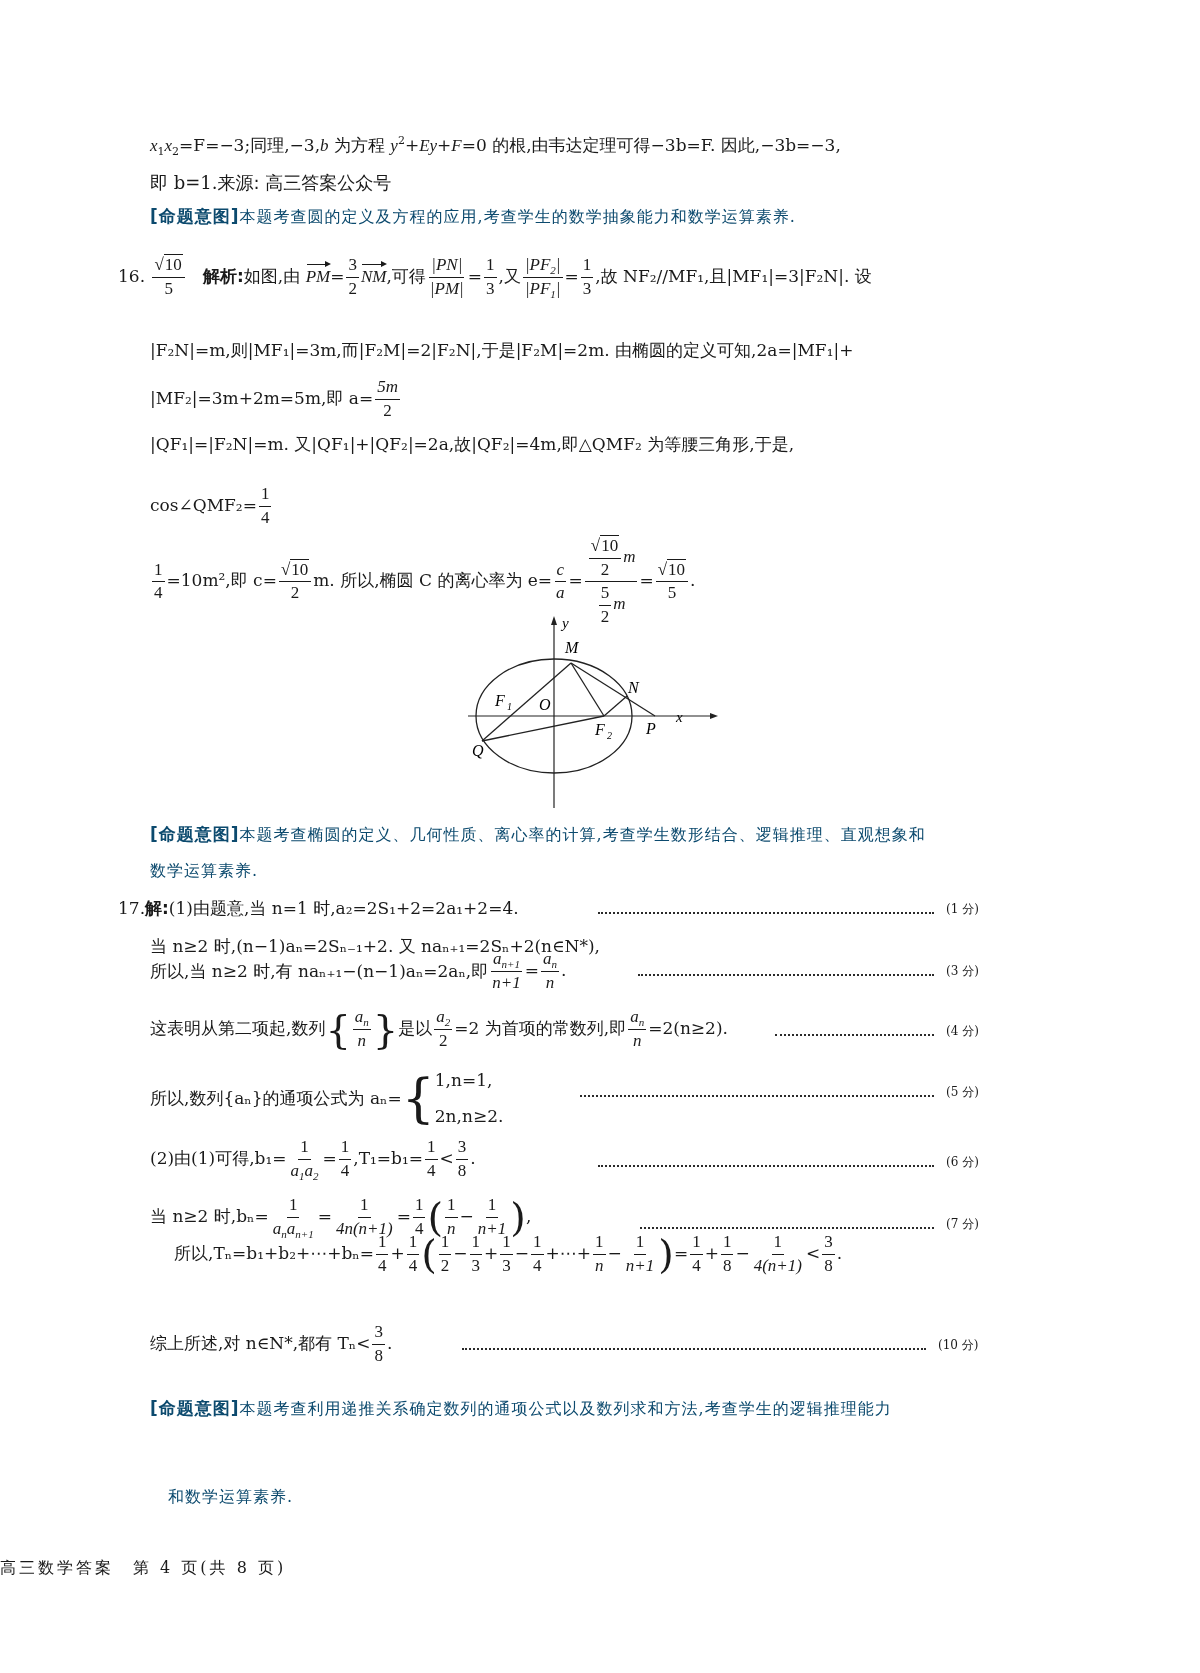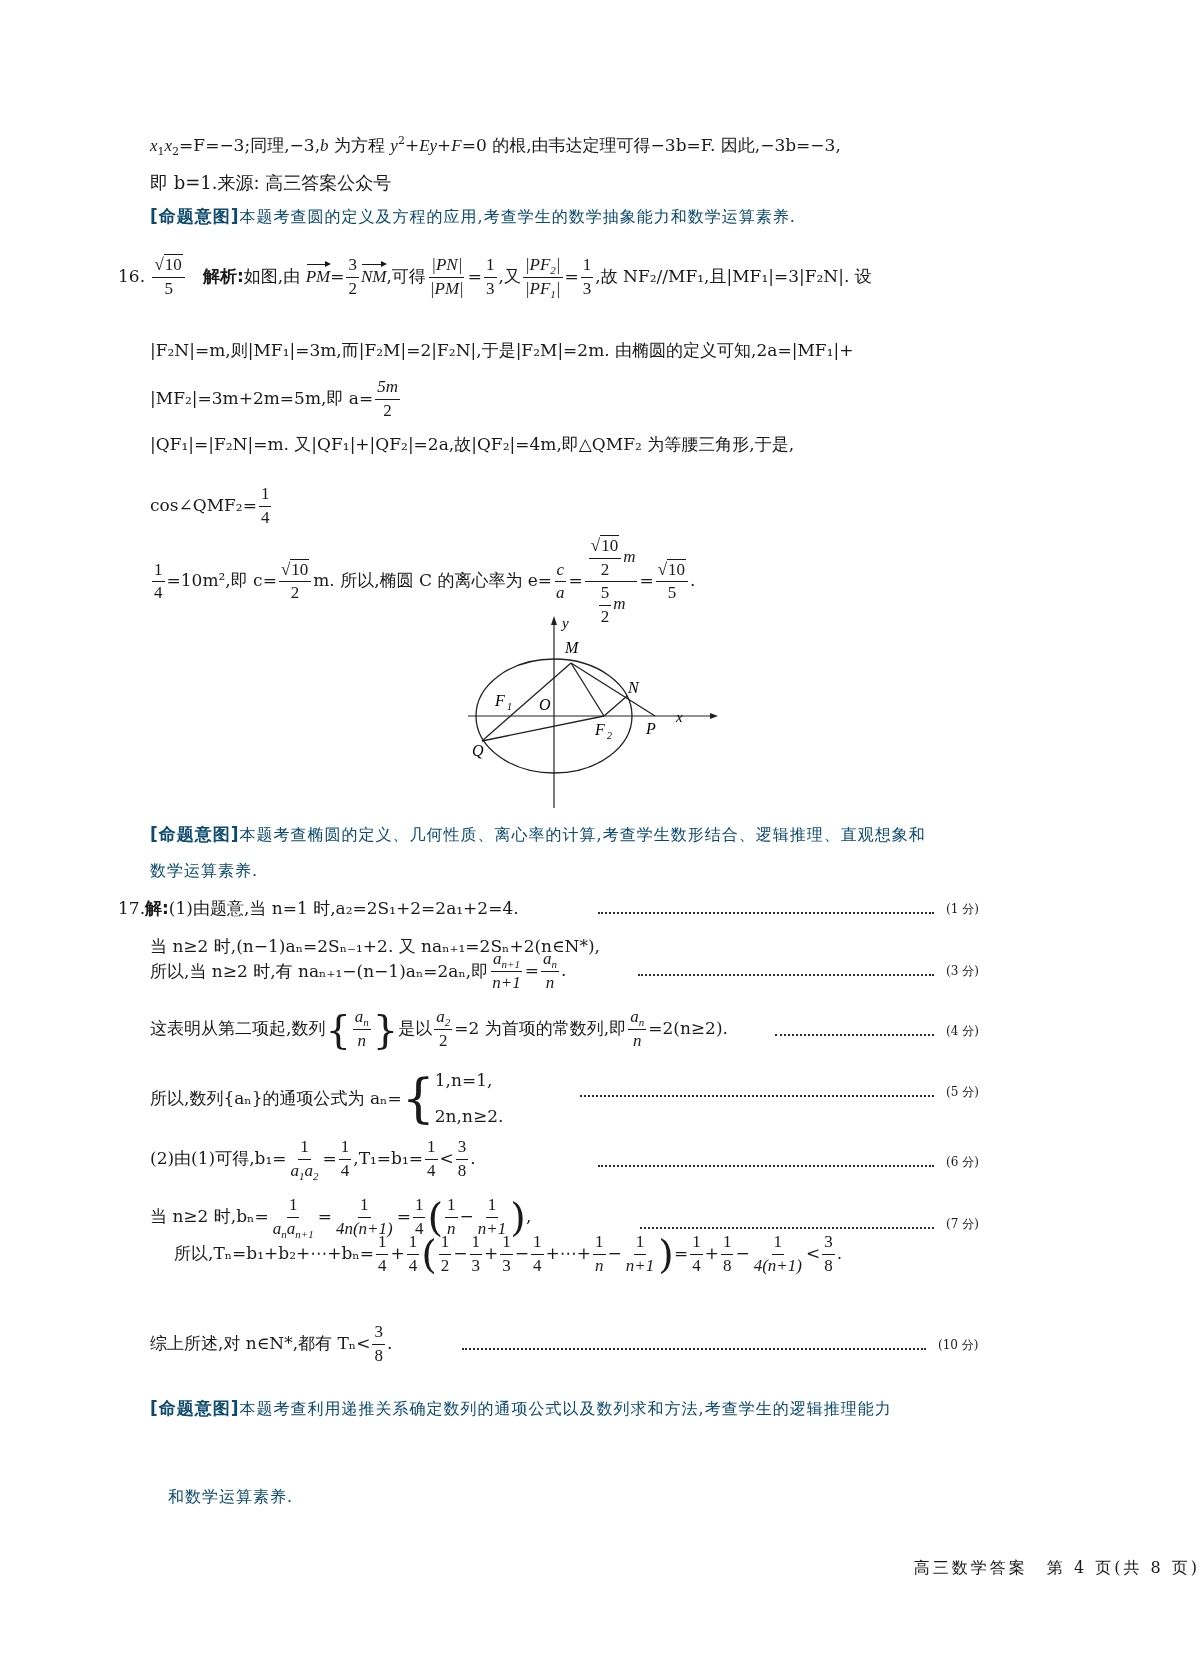--- a/index.html
+++ b/index.html
@@ -17,21 +17,21 @@
   .frac .den { padding: 2px 2px 0; line-height: 1.1; }
   .vec { position: relative; display: inline-block; font-style: italic; font-family: "Liberation Serif", serif; }
   .vec::before { content: ""; position: absolute; left: 1px; right: 1px; top: -4px; border-top: 1px solid #1a1a1a; }
   .vec::after { content: ""; position: absolute; right: -1px; top: -7px; border-left: 6px solid #1a1a1a; border-top: 3px solid transparent; border-bottom: 3px solid transparent; }
   .sqrt { display: inline-block; font-family: "Liberation Serif", serif; }
   .sqrt .rad { border-top: 1px solid #1a1a1a; padding: 0 1px; }
   .tag { font-family: "DejaVu Sans", sans-serif; font-weight: bold; font-size: 17px; }
   .comment { font-size: 16px; letter-spacing: 1px; color: #0c4a6e; }
   .leader { position: absolute; border-bottom: 2px dotted #2a2a2a; height: 0; }
   .score { position: absolute; white-space: nowrap; font-size: 12px; }
-  .footer { position: absolute; left: 0; width: 1200px; text-align: right; top: 1558px; font-size: 16px; letter-spacing: 3px; }
+  .footer { position: absolute; left: 0; width: 1200px; text-align: left; top: 1558px; font-size: 16px; letter-spacing: 3px; }
   .paren-big { font-size: 40px; font-weight: 100; vertical-align: middle; line-height: 0.8; font-family: "DejaVu Serif", serif; }
   .brace-left { font-size: 52px; vertical-align: middle; font-weight: 100; line-height: 0.8; }
   svg text { font-family: "Liberation Serif", serif; font-style: italic; }
 </style>
 </head>
 <body>
 
 <div class="line" style="left:150px; top:137px;">
   <span class="it">x</span><sub>1</sub><span class="it">x</span><sub>2</sub><span>=F=−3;同理,−3,</span><span class="it">b</span><span> 为方程 </span><span class="it">y</span><sup>2</sup>+<span class="it">Ey</span>+<span class="it">F</span>=0<span> 的根,由韦达定理可得−3b=F. 因此,−3b=−3,</span>
 </div>

